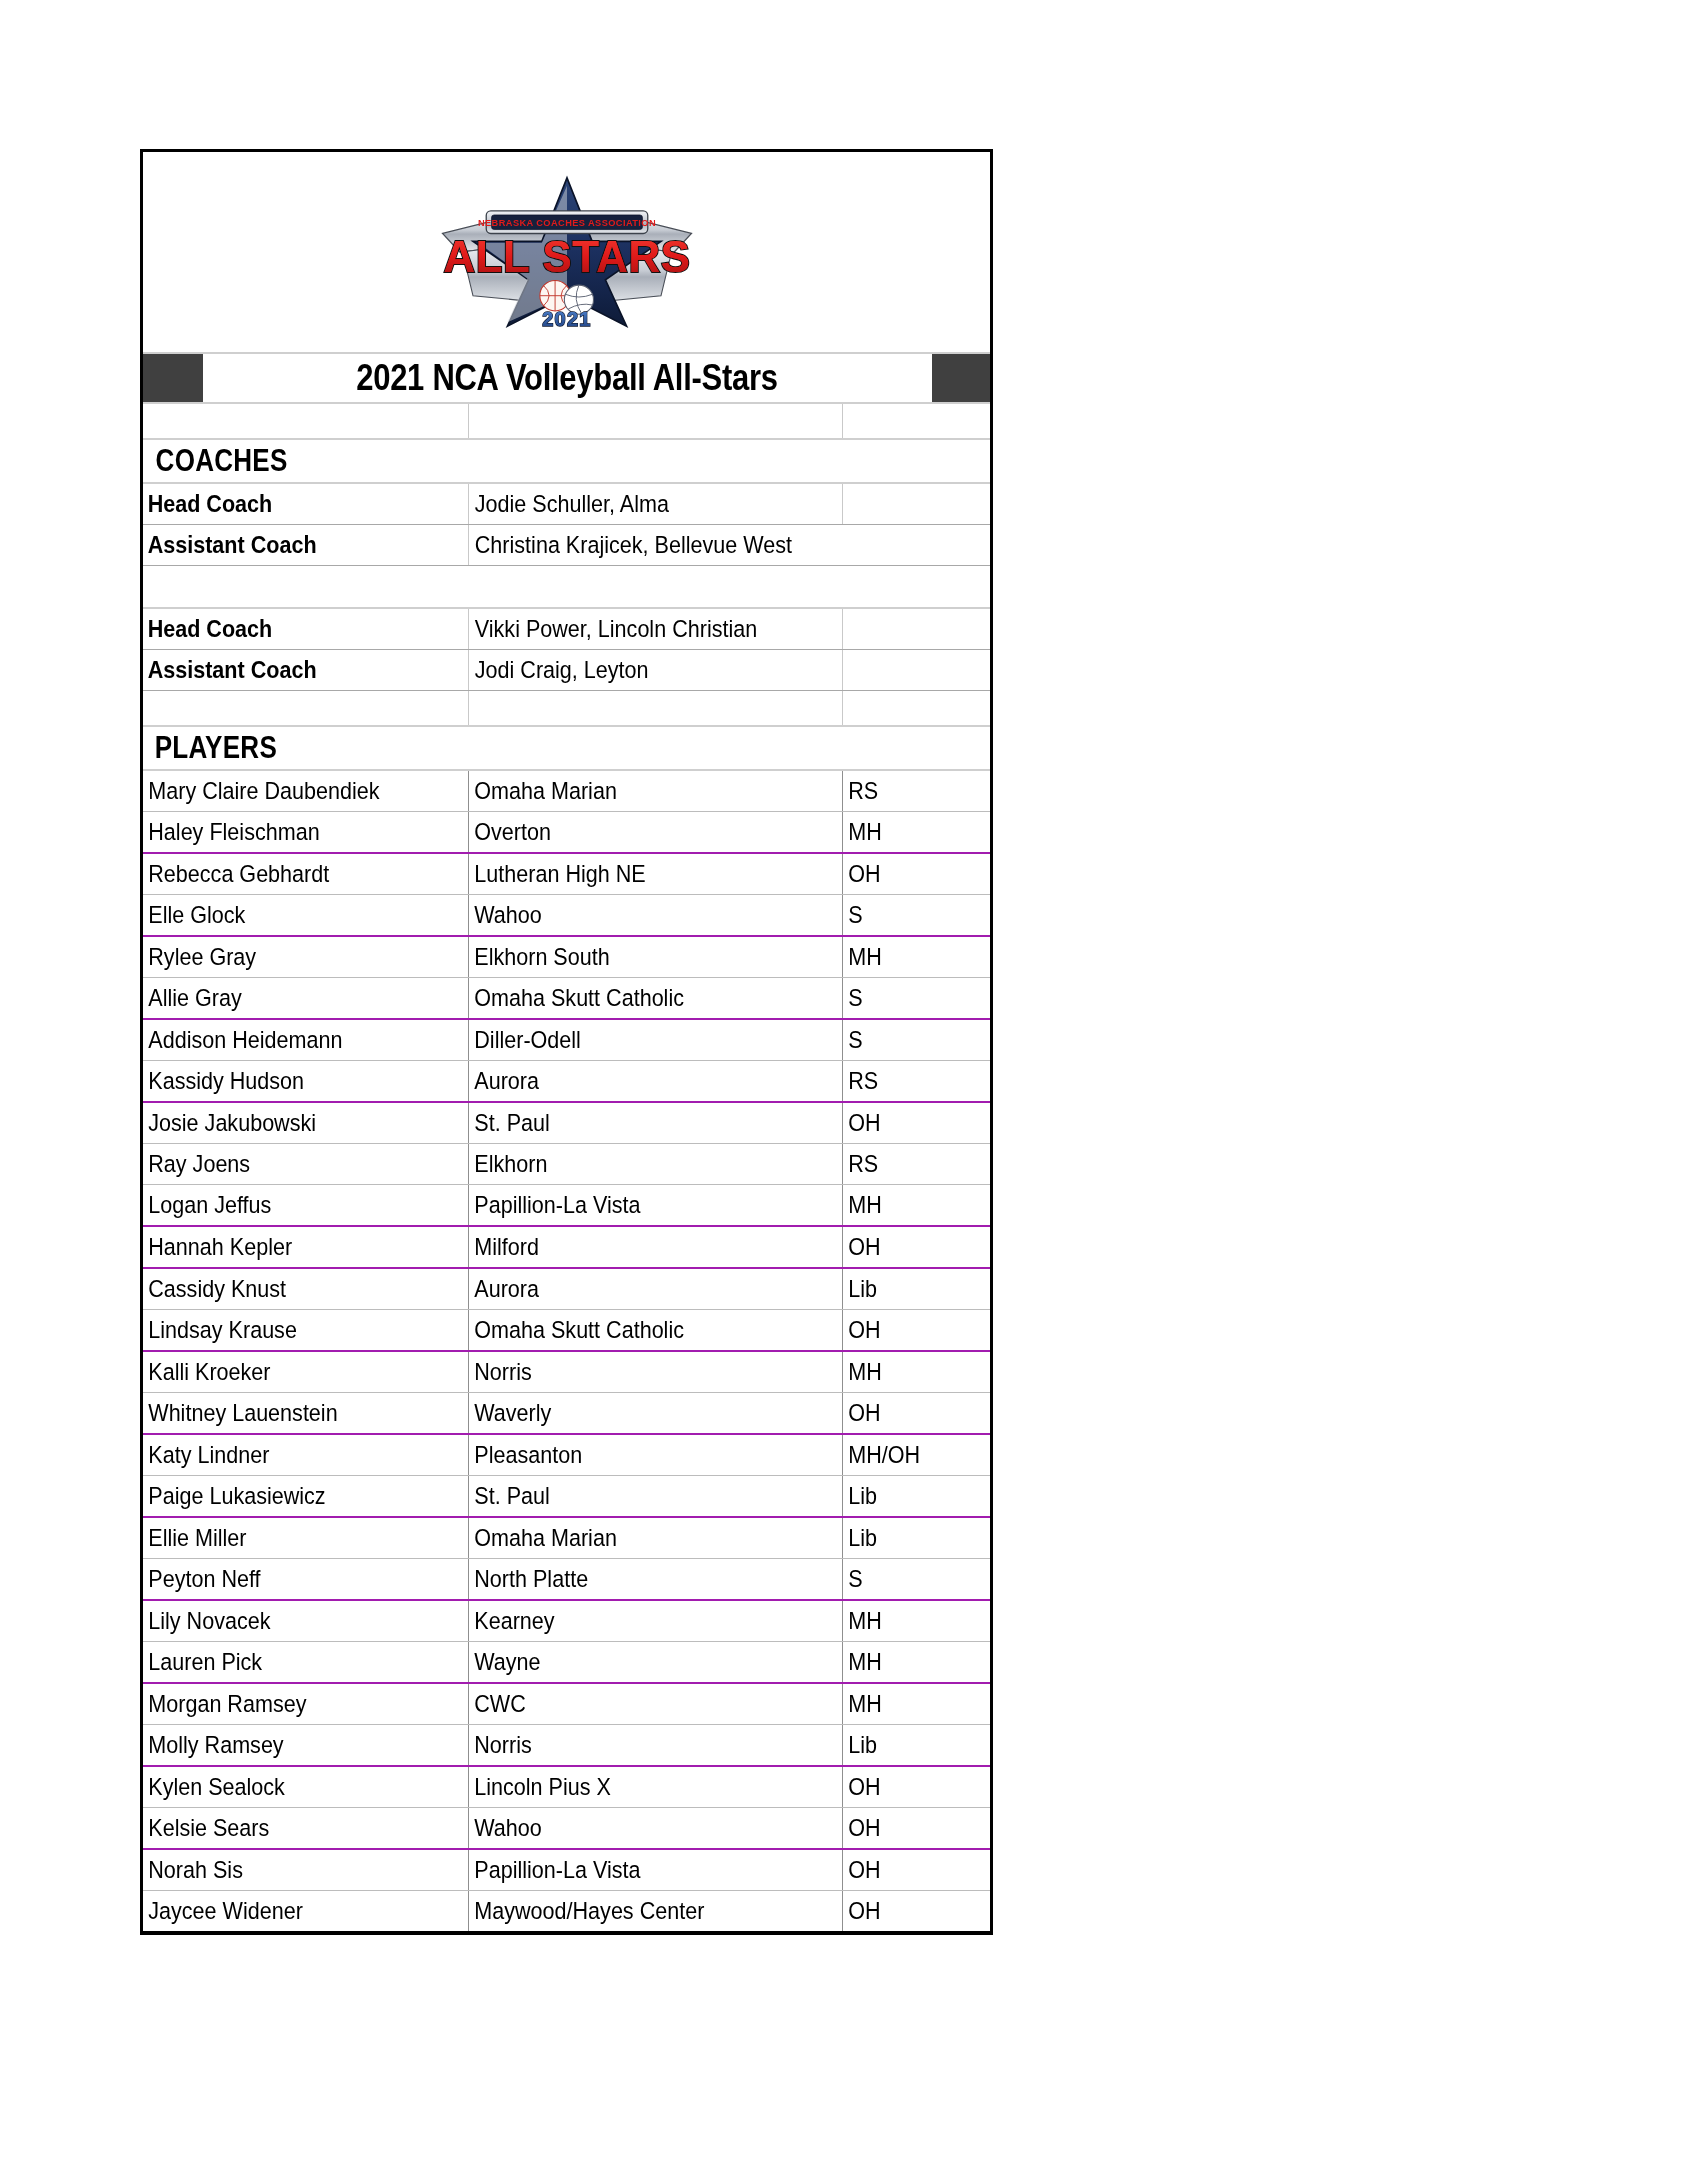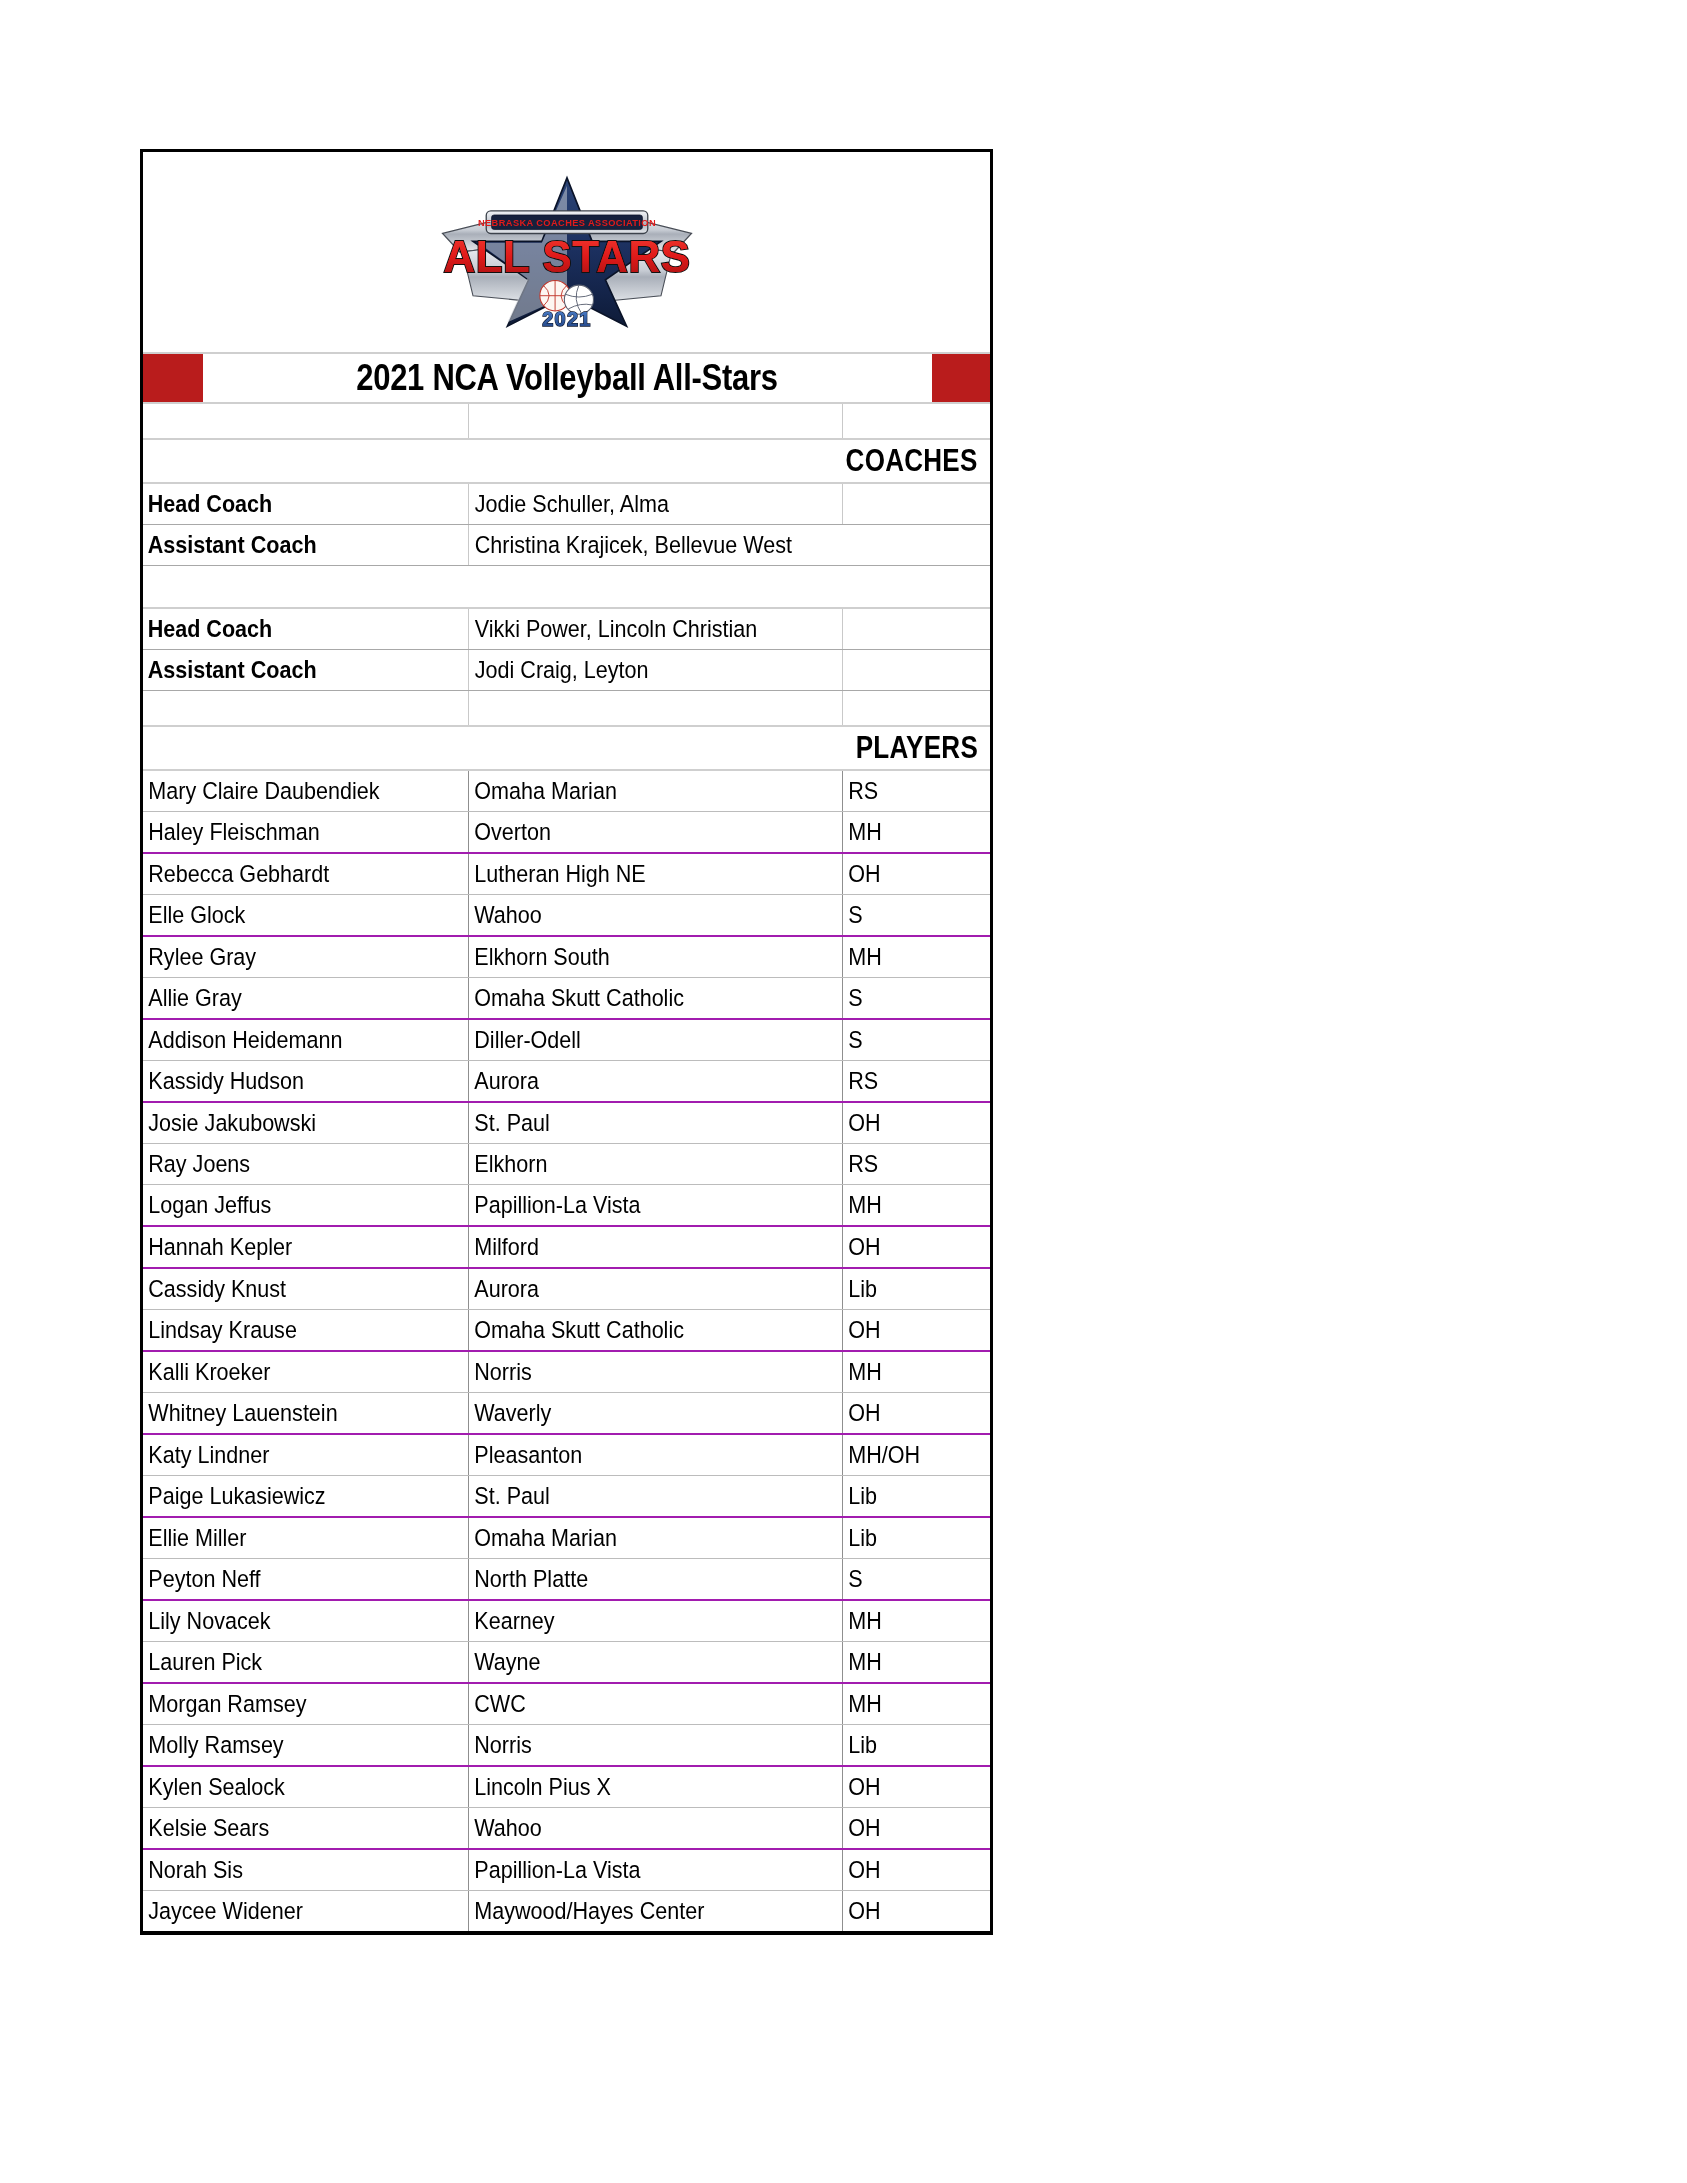--- a/index.html
+++ b/index.html
@@ -27,21 +27,21 @@
     position: absolute;
     left: 140px;
     top: 149px;
     width: 851px;
     border-collapse: collapse;
     table-layout: fixed;
     border-left: 3.3px solid #000000;
     border-right: 3.3px solid #000000;
     border-top: 3.3px solid #000000;
     border-bottom: 4.6px solid #000000;
-    background: #b91c1c;
+    background: #404040;
   }
 
   .roster-table td {
     padding: 0;
     vertical-align: middle;
     background: #ffffff;
   }
 
   
   col.c1 { width: 327px; }
@@ -94,21 +94,21 @@
 
   
   .blankfull td {
     height: 41px;
     border-bottom: 2.6px solid #cfcfcf;
   }
 
   
   .section-row td {
     height: 42px;
-    text-align: right;
+    text-align: left;
     border-bottom: 2.6px solid #cfcfcf;
   }
   .section-label {
     display: inline-block;
     font-size: 31px;
     font-weight: bold;
     color: #000000;
     font-family: "Liberation Sans Narrow", "Liberation Sans", sans-serif;
     transform: scaleX(0.84);
     letter-spacing: 0.3px;

